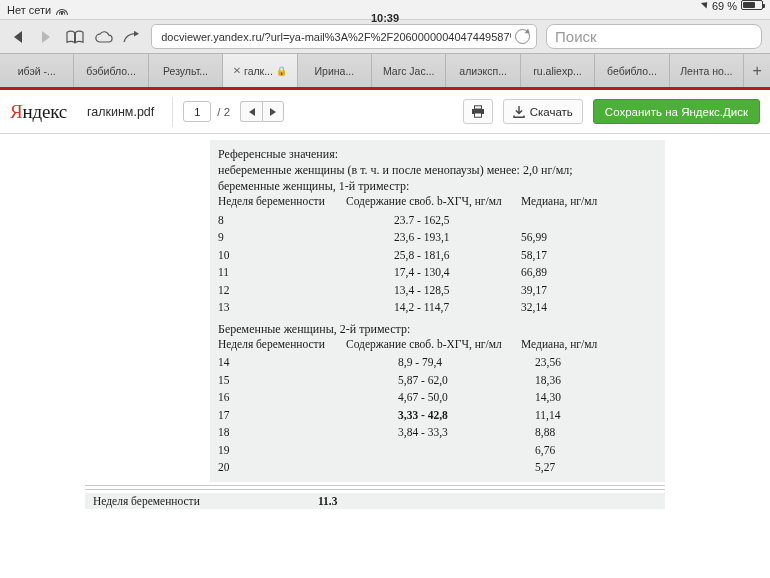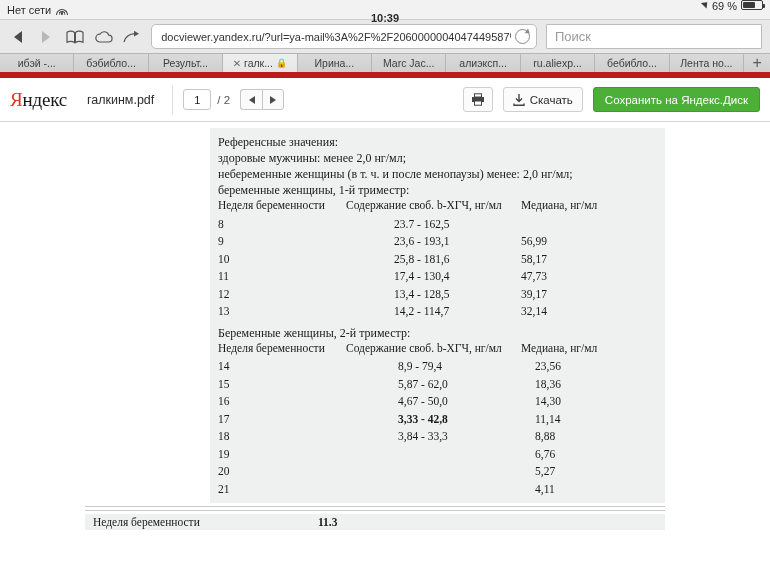--- a/index.html
+++ b/index.html
@@ -92,35 +92,35 @@
   }
   .reload::after {
     content: ""; position: absolute; right: -1px; top: -1px;
     width: 0; height: 0; border-left: 4px solid #8a8a8a; border-top: 3px solid transparent; border-bottom: 3px solid transparent;
     transform: rotate(35deg);
   }
   .searchbar {
     width: 216px; flex: 0 0 216px;
     background: #ffffff;
     border: 1px solid #bdbdbd;
-    border-radius: 1px;
+    border-radius: 8px;
     height: 25px;
     display: flex; align-items: center;
     padding: 0 8px;
-    font-size: 13px;
+    font-size: 15px;
     color: #9a9a9a;
   }
 
   
   .tabbar {
     display: flex;
     background: #d3d3d3;
-    height: 24px;
+    height: 36px;
     align-items: stretch;
-    border-bottom: 6px solid #b91c1c;
+    border-bottom: 3px solid #b91c1c;
   }
   .tab {
     flex: 1 1 0;
     min-width: 0;
     border-right: 1px solid #b6b6b6;
     background: linear-gradient(#dadada,#cfcfcf);
     font-size: 10.5px;
     color: #3e3e3e;
     display: flex;
     align-items: center;
@@ -397,21 +397,20 @@
       <span>Сохранить на Яндекс.Диск</span>
     </div>
   </div>
 
   <div class="doc-area">
     <div class="page">
       <div class="content">
 
         <div class="shaded">
           <div class="ref-head">Референсные значения:</div>
-          <div class="ref-head">здоровые мужчины: менее 2,0 нг/мл;</div>
           <div class="ref-head">небеременные женщины (в т. ч. и после менопаузы) менее: 2,0 нг/мл;</div>
           <div class="ref-head">беременные женщины, 1-й триместр:</div>
 
           <table class="tbl">
             <tbody>
                 <tr class="hdr">
               <td class="c-week">Неделя беременности</td>
               <td class="c-range">Содержание своб. b-ХГЧ, нг/мл</td>
               <td class="c-med">Медиана, нг/мл</td>
             </tr>
@@ -426,21 +425,21 @@
                   <td>56,99</td>
                 </tr>
             <tr>
                   <td>10</td>
                   <td style="padding-left:48px;">25,8 - 181,6</td>
                   <td>58,17</td>
                 </tr>
             <tr>
                   <td>11</td>
                   <td style="padding-left:48px;">17,4 - 130,4</td>
-                  <td>47,73</td>
+                  <td>66,89</td>
                 </tr>
             <tr>
                   <td>12</td>
                   <td style="padding-left:48px;">13,4 - 128,5</td>
                   <td>39,17</td>
                 </tr>
             <tr>
                   <td>13</td>
                   <td style="padding-left:48px;margin-top:44px;">14,2 - 114,7</td>
                   <td>32,14</td>
@@ -484,25 +483,20 @@
                 </tr>
             <tr>
                   <td>19</td>
                   <td style="padding-left:52px;"></td>
                   <td style="padding-left:14px;">6,76</td>
                 </tr>
             <tr>
                   <td>20</td>
                   <td style="padding-left:52px;"></td>
                   <td style="padding-left:14px;">5,27</td>
-                </tr>
-            <tr>
-                  <td>21</td>
-                  <td style="padding-left:52px;"></td>
-                  <td style="padding-left:14px;">4,11</td>
                 </tr>
           </tbody>
             </table>
         </div>
 
         <div style="margin-left:0px;">
           <div class="rule"></div>
           <div class="rule"></div>
           <div class="phys-row">
             <span class="lbl">Неделя беременности</span>

